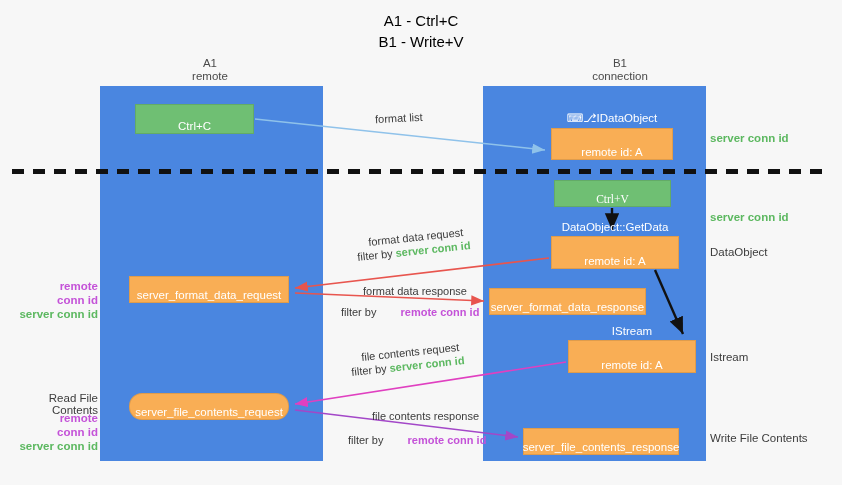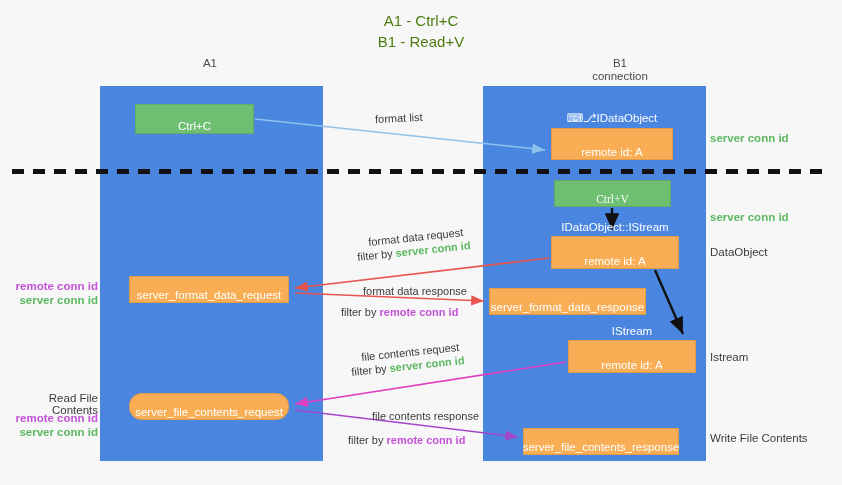--- a/index.html
+++ b/index.html
@@ -12,21 +12,21 @@
     color:#3c3c3c;
   }
   #stage{position:absolute;left:0;top:0;width:842px;height:485px;}
   .abs{position:absolute;}
 
   
   #title{
     left:0;top:10px;width:842px;
     text-align:center;
     font-size:15px;line-height:21px;
-    color:#4d7c0f;
+    color:#000000;
   }
 
   
   .col-head{
     text-align:center;font-size:11.5px;line-height:13px;color:#4a4a4a;
   }
   #head-a1{left:120px;top:57px;width:180px;}
   #head-b1{left:530px;top:57px;width:180px;}
 
   
@@ -58,21 +58,21 @@
 
   
   #dashline{
     left:12px;top:169px;width:818px;height:5px;
     background-image:repeating-linear-gradient(to right,#111 0 12px,transparent 12px 21px);
   }
 
   
   .side-label{font-size:11.5px;line-height:14px;}
   .green-txt{color:#5cb860;font-weight:bold;}
-  .magenta-txt{color:#c452d8;font-weight:bold;}
+  .magenta-txt{color:#c452d8;font-weight:bold;margin-left:21px;}
   .plain-txt{color:#3c3c3c;}
   #rl-serverconn1{left:710px;top:131px;}
   #rl-serverconn2{left:710px;top:210px;}
   #rl-dataobject{left:710px;top:245px;}
   #rl-istream{left:710px;top:350px;}
   #rl-writefile{left:710px;top:431px;}
 
   
   #ll-ids1{left:10px;top:279px;width:88px;text-align:right;}
   #ll-read{left:6px;top:392px;width:92px;text-align:right;font-size:11.5px;color:#3c3c3c;}
@@ -98,25 +98,26 @@
 
   svg#wires{position:absolute;left:0;top:0;width:842px;height:485px;pointer-events:none;}
 </style>
 </head>
 <body>
 
 <div id="stage">
 
   <div id="title" class="abs">
     <div>A1 - Ctrl+C</div>
-    <div>B1 - Read+V</div>
+    <div>B1 - Write+V</div>
   </div>
 
   <div id="head-a1" class="abs col-head">
     <div>A1</div>
+    <div>remote</div>
   </div>
   <div id="head-b1" class="abs col-head">
     <div>B1</div>
     <div>connection</div>
   </div>
 
   <div id="lane-a" class="abs lane"></div>
   <div id="lane-b" class="abs lane"></div>
 
   <svg id="wires">
@@ -160,21 +161,21 @@
   <div id="box-idataobject" class="abs box orange">
     <span>⌨⎇IDataObject</span>
     <span>remote id: A</span>
   </div>
 
   <div id="box-ctrlv" class="abs box green">
     <span>Ctrl+V</span>
   </div>
 
   <div id="box-getdata" class="abs box orange">
-    <span>IDataObject::IStream</span>
+    <span>DataObject::GetData</span>
     <span>remote id: A</span>
   </div>
 
   <div id="box-fmtreq" class="abs box orange">
     <span>server_format_data_request</span>
   </div>
 
   <div id="box-fmtresp" class="abs box orange">
     <span>server_format_data_response</span>
   </div>

